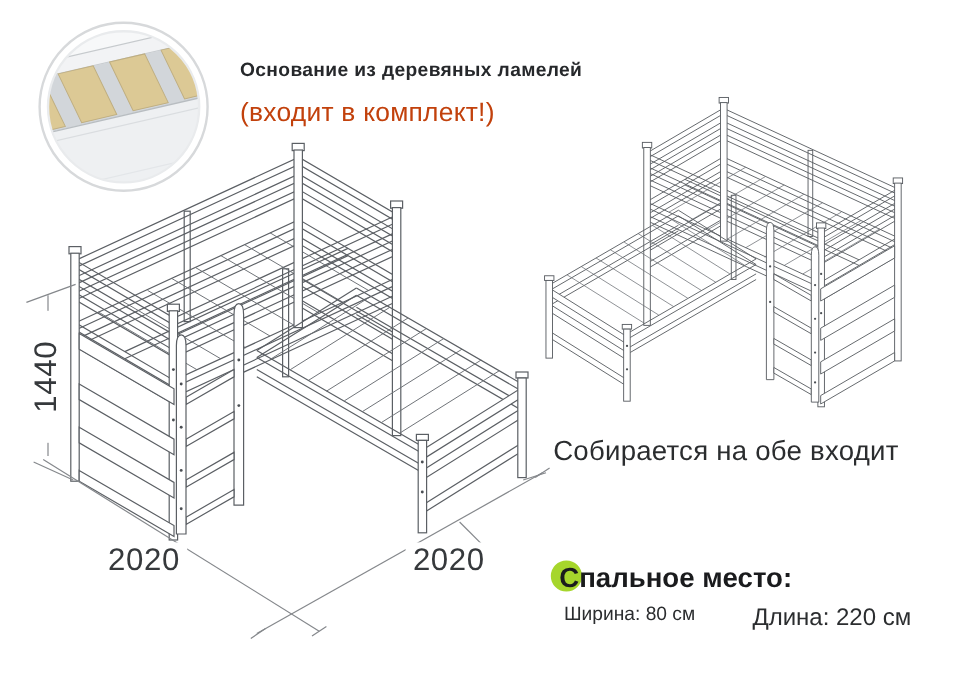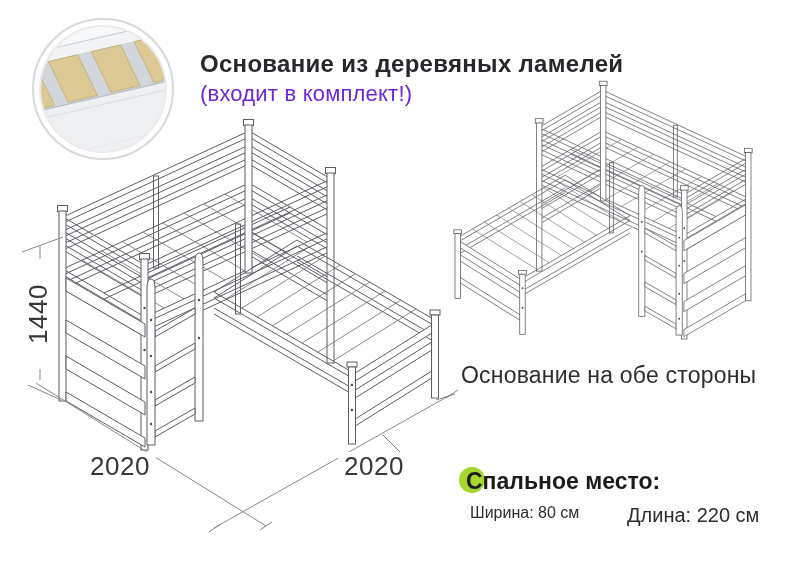--- a/index.html
+++ b/index.html
@@ -4,24 +4,24 @@
 <style>
   html,body{margin:0;padding:0;}
   body{
     width:800px;height:568px;position:relative;overflow:hidden;
     background:#ffffff;
     font-family:"Liberation Sans","DejaVu Sans",sans-serif;
     color:#26282b;
   }
   .abs{position:absolute;}
   .title{
-    left:200px;top:50px;font-size:24px;font-weight:600;letter-spacing:.3px;color:#26282b;white-space:nowrap;
+    left:200px;top:50px;font-size:16px;font-weight:600;letter-spacing:.3px;color:#26282b;white-space:nowrap;
   }
   .subtitle{
-    left:200px;top:81px;font-size:22px;font-weight:500;letter-spacing:.2px;color:#6d28d9;white-space:nowrap;
+    left:200px;top:81px;font-size:22px;font-weight:500;letter-spacing:.2px;color:#c2410c;white-space:nowrap;
   }
   .caption-both{
     left:461px;top:362px;font-size:23px;font-weight:500;letter-spacing:.2px;color:#2b2d2f;white-space:nowrap;
   }
   .dim{
     font-size:26px;font-weight:500;color:#36393c;background:#ffffff;text-align:center;white-space:nowrap;letter-spacing:.5px;
   }
   .dim-h{left:-17px;top:299px;width:110px;height:30px;line-height:30px;transform:rotate(-90deg);}
   .dim-l1{left:84px;top:452px;width:72px;height:28px;line-height:28px;}
   .dim-l2{left:338px;top:452px;width:72px;height:28px;line-height:28px;}
@@ -155,21 +155,21 @@
 <div class="abs title">Основание из деревяных ламелей</div>
 
 <div class="abs subtitle">(входит в комплект!)</div>
 
 <div class="abs dim dim-h">1440</div>
 
 <div class="abs dim dim-l1">2020</div>
 
 <div class="abs dim dim-l2">2020</div>
 
-<div class="abs caption-both">Основание на обе стороны</div>
+<div class="abs caption-both">Собирается на обе входит</div>
 
 <div class="abs green-dot" style="background:#a6d62c"></div>
 
 <div class="abs sleep-title">Спальное место:</div>
 
 <div class="abs sleep-width">Ширина: 80 см</div>
 
 <div class="abs sleep-length">Длина: 220 см</div>
 
 </body></html>

